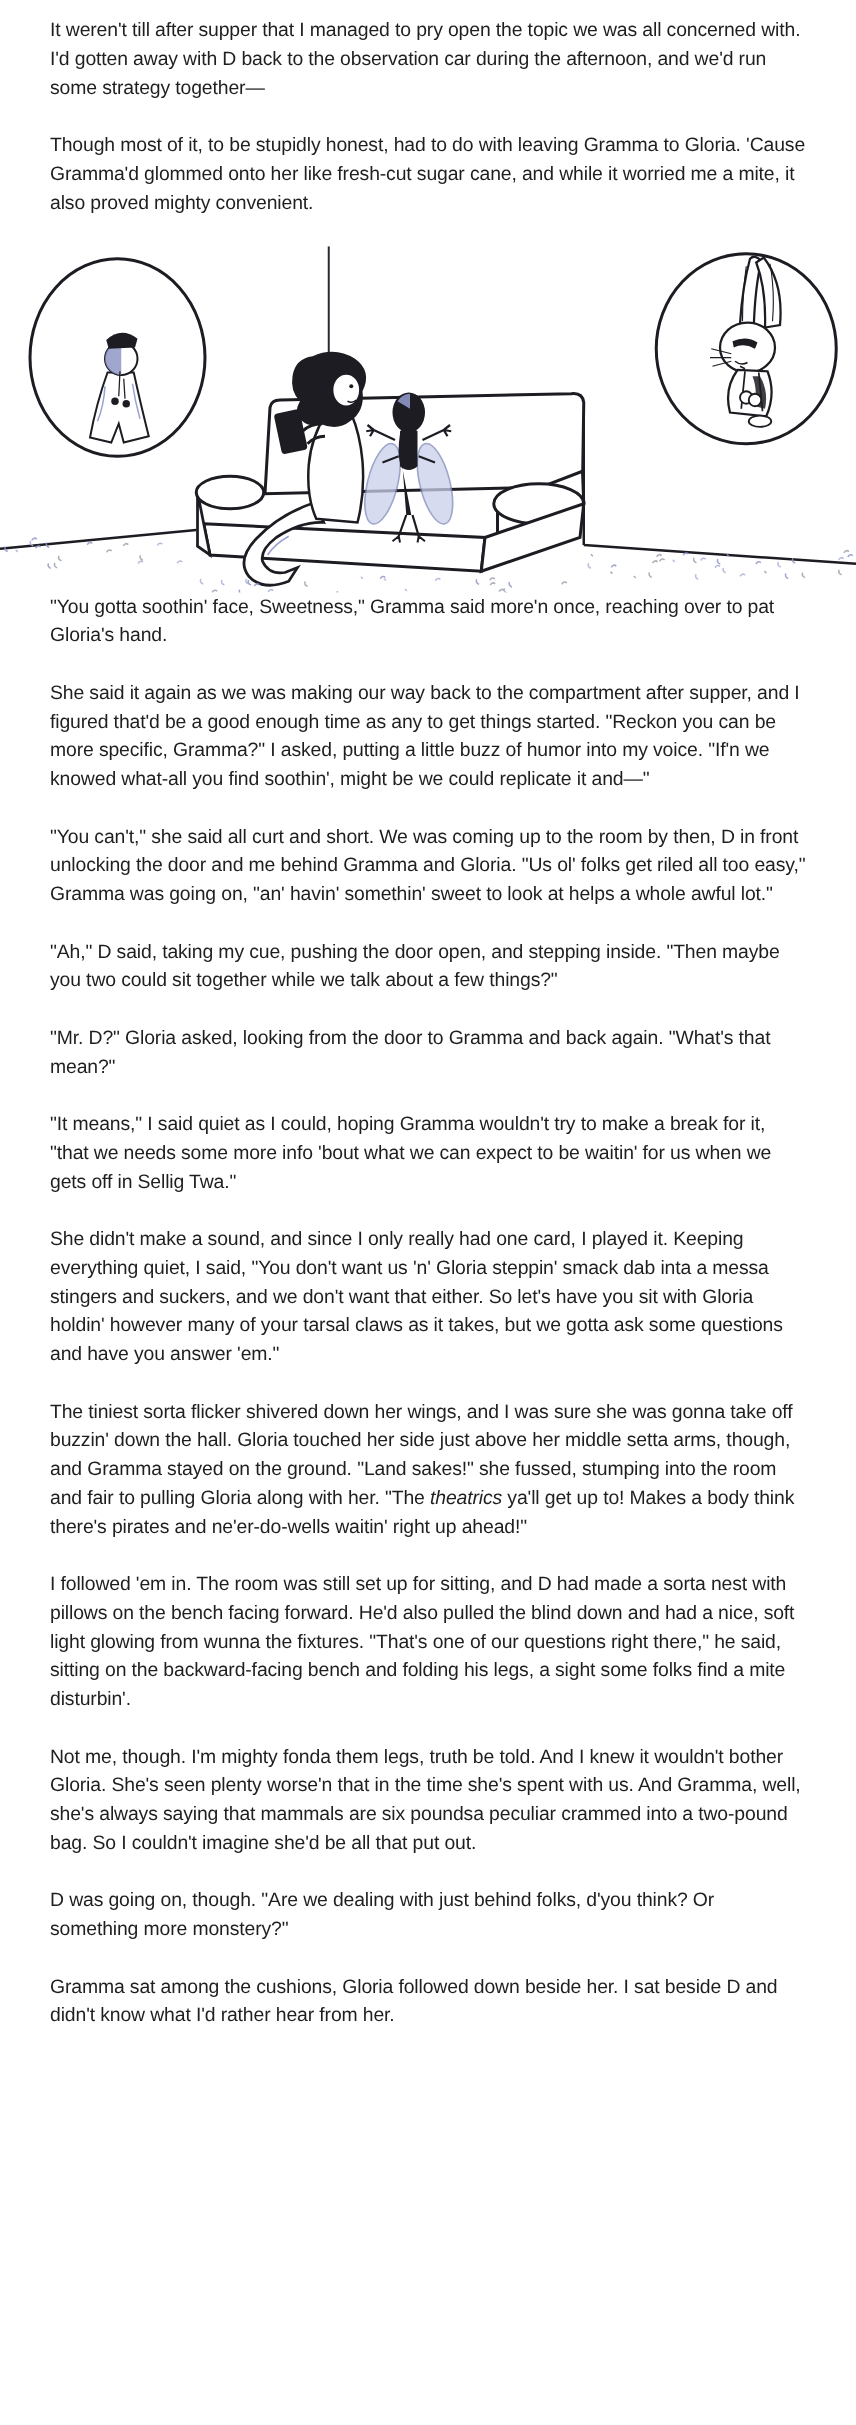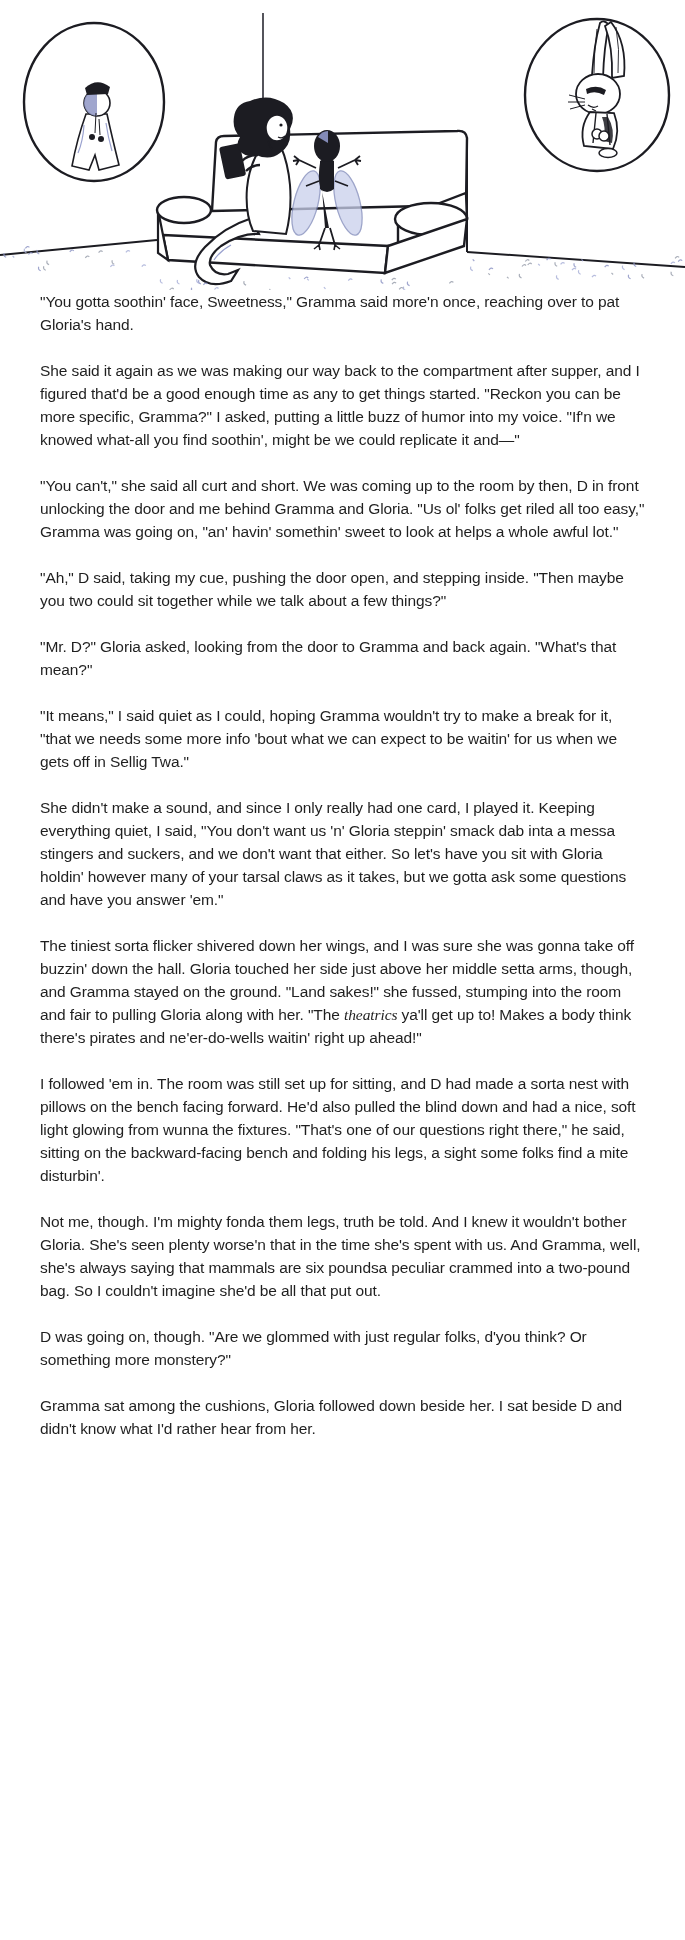--- a/index.html
+++ b/index.html
@@ -20,38 +20,40 @@
     width: 605px;
     color: #1f1f1f;
     font-size: 15.5px;
     line-height: 23px;
     letter-spacing: -0.1px;
   }
   .text-col p {
     margin: 0 0 23px 0;
     padding: 0;
   }
-  .text-col .ital { font-style: italic; font-family: Liberation Serif, serif; }
+  .text-col .ital { font-style: italic; }
   .top-pad { height: 13px; }
   figure.illustration {
     margin: 0;
     padding: 0;
     width: 685px;
     height: 277px;
     display: block;
   }
   figure.illustration svg { display: block; }
 </style>
 </head>
 <body>
 
 <div class="page">
   <div class="top-pad"></div>
 
   <div class="text-col">
+    <p>It weren't till after supper that I managed to pry open the topic we was all concerned with. I'd gotten away with D back to the observation car during the afternoon, and we'd run some strategy together—</p>
+    <p>Though most of it, to be stupidly honest, had to do with leaving Gramma to Gloria. 'Cause Gramma'd glommed onto her like fresh-cut sugar cane, and while it worried me a mite, it also proved mighty convenient.</p>
   </div>
 
   <figure class="illustration" aria-label="Hand-drawn ink sketch: a pale lady with dark curly hair sits on a couch arm talking to a fly-like creature standing on the cushions; a hatted robed figure appears in an oval vignette at left and a long-eared rabbit in an oval vignette at right; a cord hangs from above and the carpet is speckled">
     <svg width="685" height="277" viewBox="0 0 685 277" xmlns="http://www.w3.org/2000/svg">
 
       <g>
         <line x1="0" y1="242" x2="157" y2="227" stroke="#1c1c22" stroke-width="2"></line>
         <line x1="467" y1="127" x2="467" y2="239" stroke="#1c1c22" stroke-width="2"></line>
         <line x1="467" y1="239" x2="685" y2="254" stroke="#1c1c22" stroke-width="2"></line>
       </g>
@@ -209,16 +211,16 @@
     <p>"You gotta soothin' face, Sweetness," Gramma said more'n once, reaching over to pat Gloria's hand.</p>
     <p>She said it again as we was making our way back to the compartment after supper, and I figured that'd be a good enough time as any to get things started. "Reckon you can be more specific, Gramma?" I asked, putting a little buzz of humor into my voice. "If'n we knowed what-all you find soothin', might be we could replicate it and—"</p>
     <p>"You can't," she said all curt and short. We was coming up to the room by then, D in front unlocking the door and me behind Gramma and Gloria. "Us ol' folks get riled all too easy," Gramma was going on, "an' havin' somethin' sweet to look at helps a whole awful lot."</p>
     <p>"Ah," D said, taking my cue, pushing the door open, and stepping inside. "Then maybe you two could sit together while we talk about a few things?"</p>
     <p>"Mr. D?" Gloria asked, looking from the door to Gramma and back again. "What's that mean?"</p>
     <p>"It means," I said quiet as I could, hoping Gramma wouldn't try to make a break for it, "that we needs some more info 'bout what we can expect to be waitin' for us when we gets off in Sellig Twa."</p>
     <p>She didn't make a sound, and since I only really had one card, I played it. Keeping everything quiet, I said, "You don't want us 'n' Gloria steppin' smack dab inta a messa stingers and suckers, and we don't want that either. So let's have you sit with Gloria holdin' however many of your tarsal claws as it takes, but we gotta ask some questions and have you answer 'em."</p>
     <p><span>The tiniest sorta flicker shivered down her wings, and I was sure she was gonna take off buzzin' down the hall. Gloria touched her side just above her middle setta arms, though, and Gramma stayed on the ground. "Land sakes!" she fussed, stumping into the room and fair to pulling Gloria along with her. "The </span><span class="ital">theatrics</span><span> ya'll get up to! Makes a body think there's pirates and ne'er-do-wells waitin' right up ahead!"</span></p>
     <p>I followed 'em in. The room was still set up for sitting, and D had made a sorta nest with pillows on the bench facing forward. He'd also pulled the blind down and had a nice, soft light glowing from wunna the fixtures. "That's one of our questions right there," he said, sitting on the backward-facing bench and folding his legs, a sight some folks find a mite disturbin'.</p>
     <p>Not me, though. I'm mighty fonda them legs, truth be told. And I knew it wouldn't bother Gloria. She's seen plenty worse'n that in the time she's spent with us. And Gramma, well, she's always saying that mammals are six poundsa peculiar crammed into a two-pound bag. So I couldn't imagine she'd be all that put out.</p>
-    <p>D was going on, though. "Are we glommed with just regular folks, d'you think? Or something more monstery?"</p>
+    <p>D was going on, though. "Are we dealing with just behind folks, d'you think? Or something more monstery?"</p>
     <p>Gramma sat among the cushions, Gloria followed down beside her. I sat beside D and didn't know what I'd rather hear from her.</p>
   </div>
 </div>
 
 </body></html>

